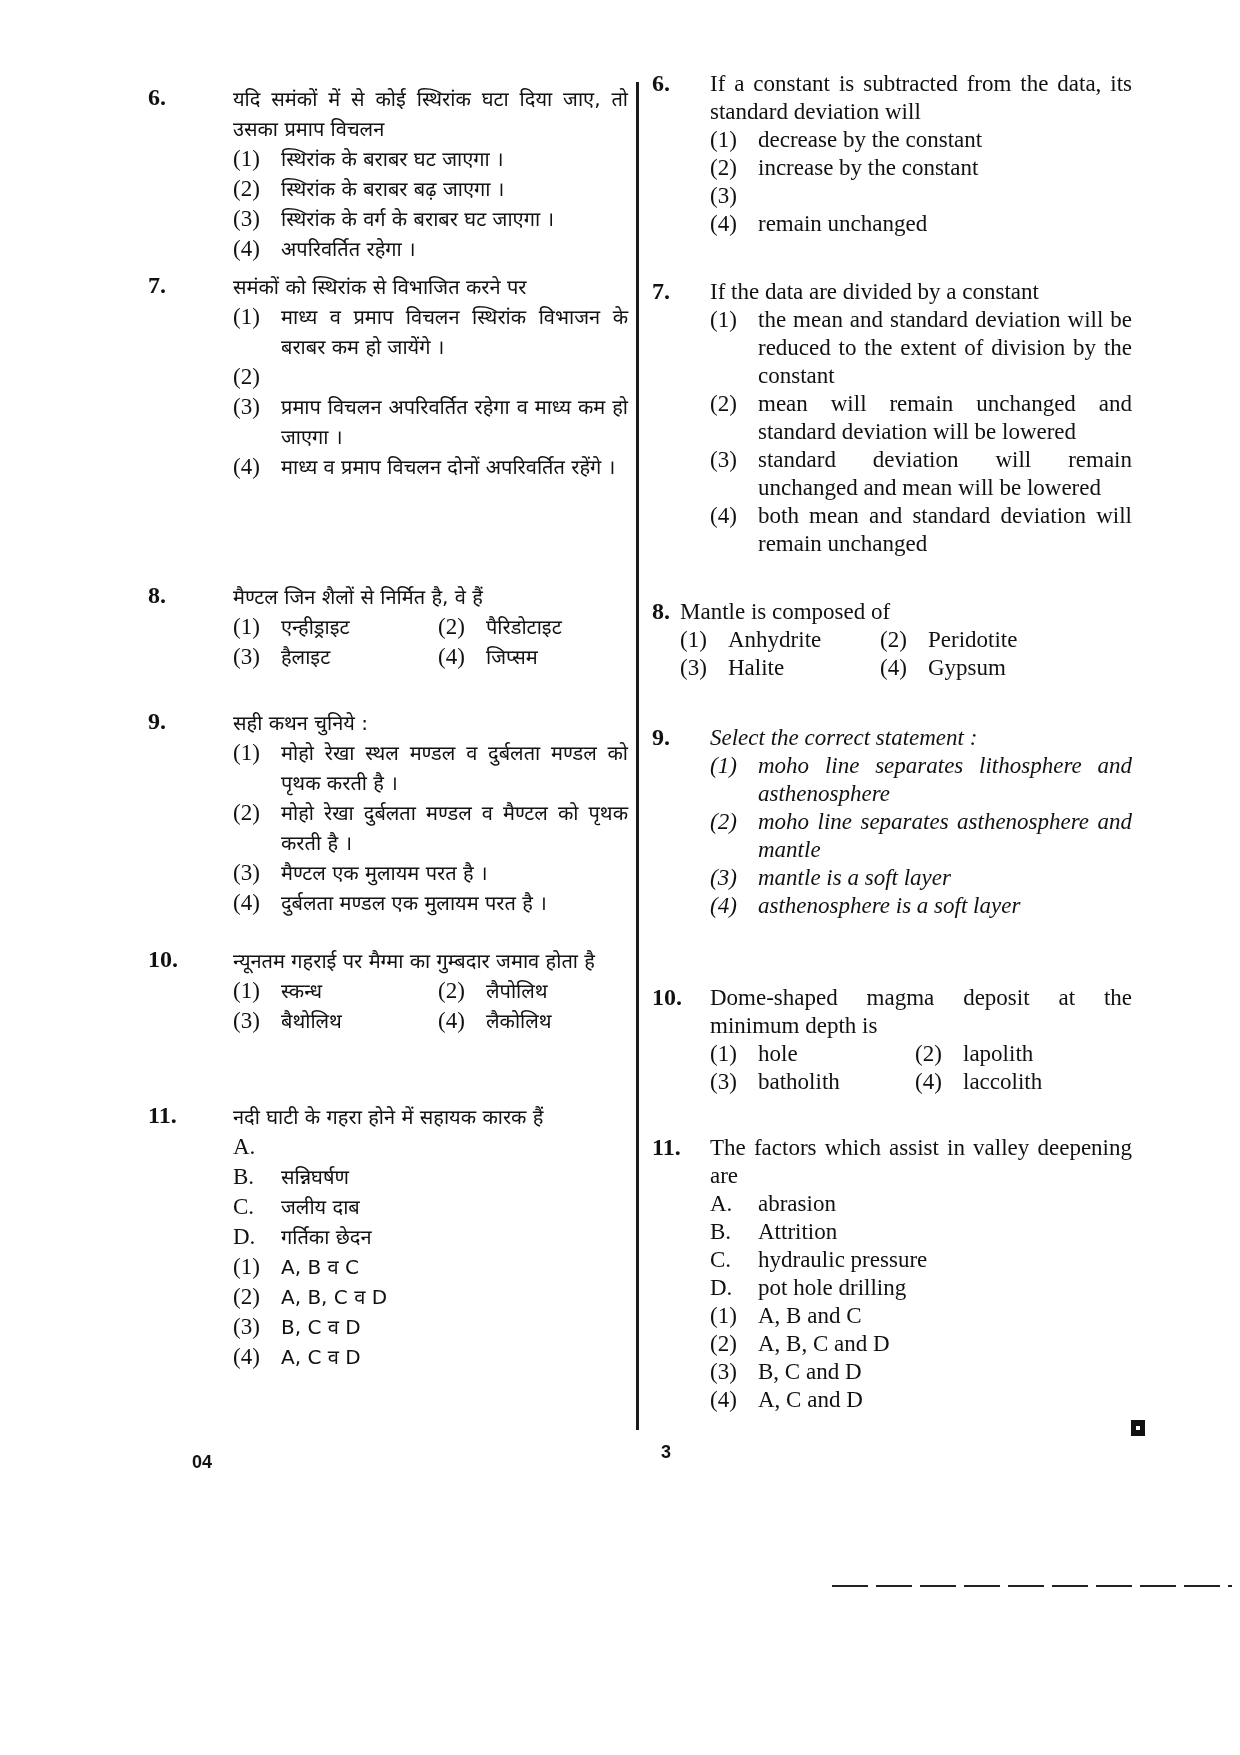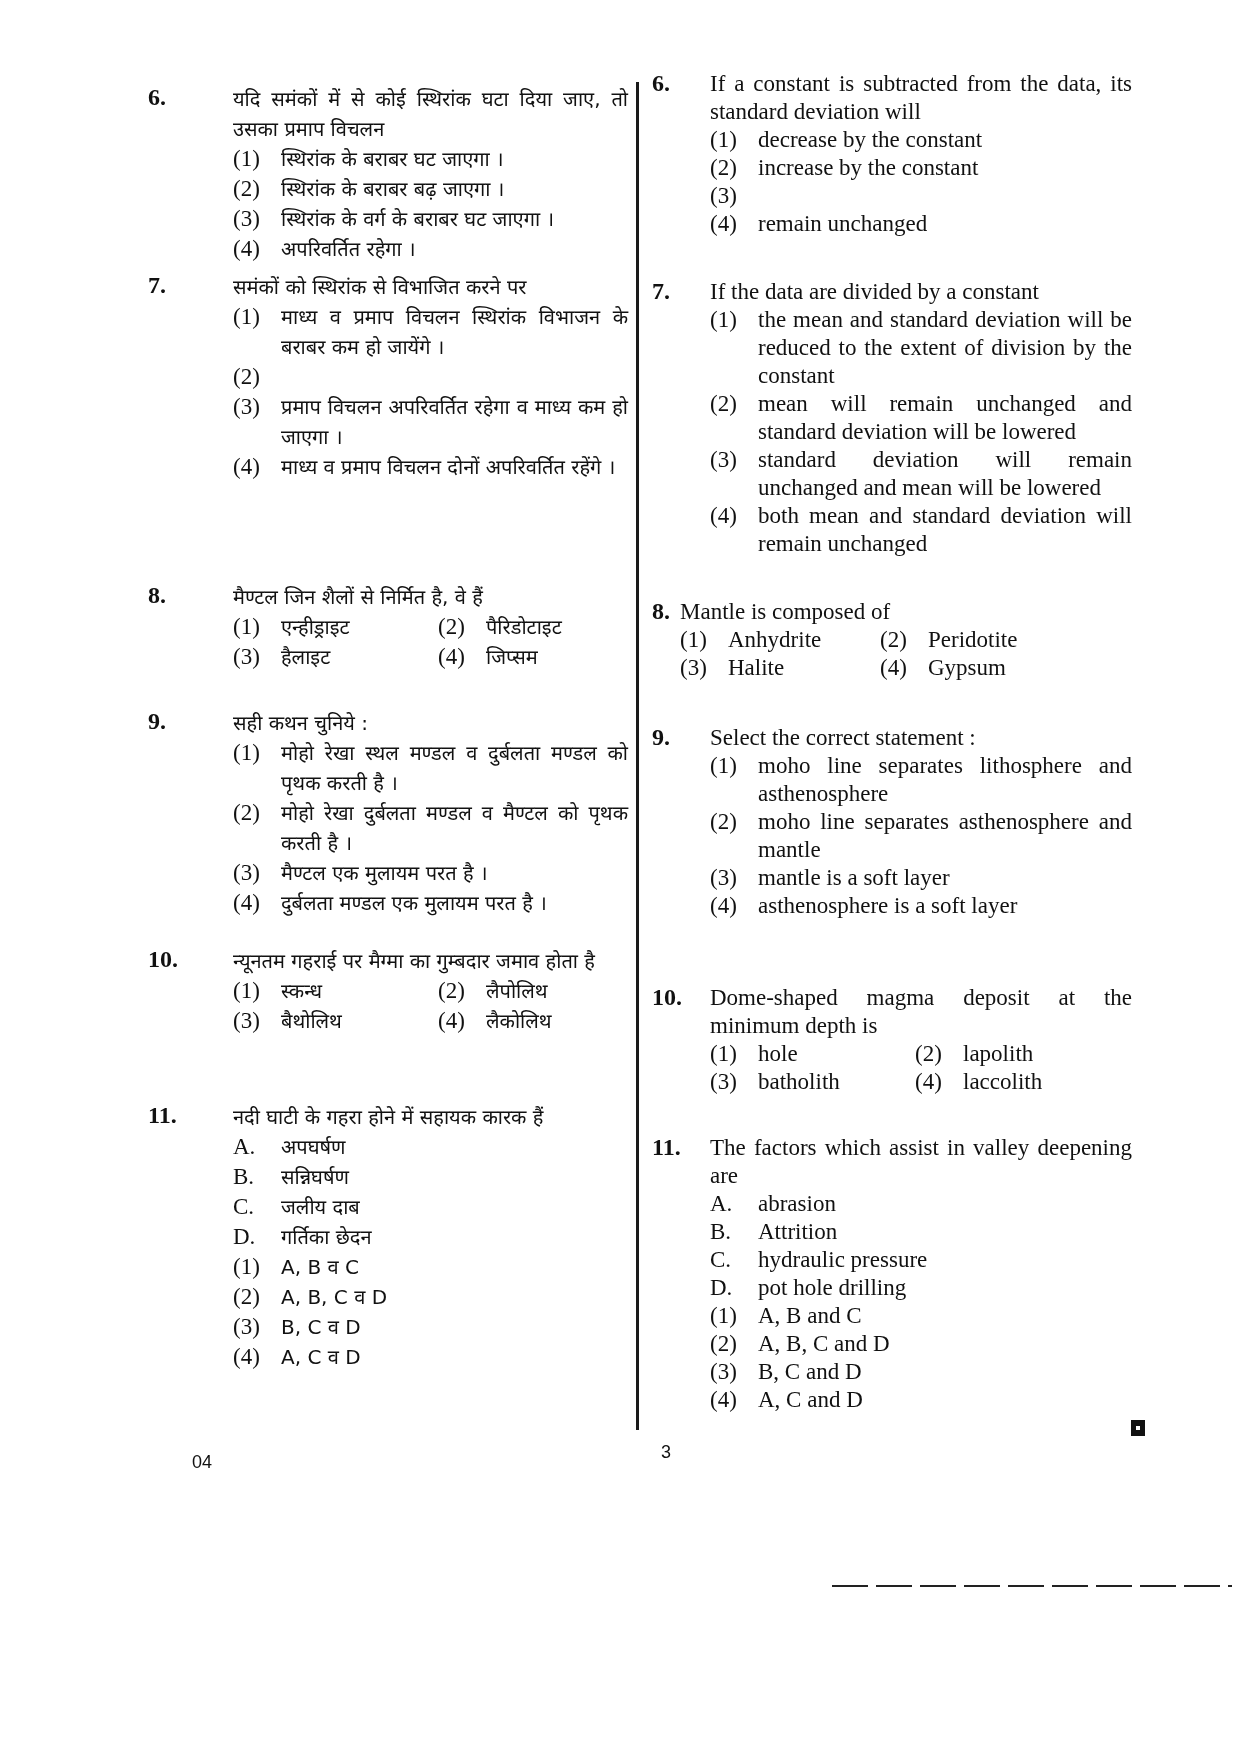--- a/index.html
+++ b/index.html
@@ -21,21 +21,21 @@
     position: absolute; left: 0; top: 0; font-weight: bold; font-size: 24px;
   }
   .qbody { margin-left: 85px; }
   .stem { font-size: 23px; line-height: 28px; text-align: justify; }
   .opt { display: flex; font-size: 23px; line-height: 28px; }
   .opt .onum { width: 48px; flex: 0 0 48px; }
   .opt .otext { flex: 1; text-align: justify; }
   .grid2 { display: grid; grid-template-columns: 205px 200px; }
   .hi .stem, .hi .opt { font-family: "DejaVu Sans", sans-serif; font-size: 20px; line-height: 30px; }
   .hi .opt .onum { font-family: "Liberation Serif", serif; font-size: 23px; }
-  .page-no { position: absolute; font-family: "Liberation Sans", sans-serif; font-weight: normal; font-size: 18px; }
+  .page-no { position: absolute; font-family: "Liberation Sans", sans-serif; font-weight: bold; font-size: 18px; }
   .marker {
     position: absolute; left: 1131px; top: 1420px; width: 14px; height: 16px;
     background: #111; box-sizing: border-box; border: 4px solid #111;
   }
   .marker::after { content: ""; position: absolute; left: 1px; top: 2px; width: 4px; height: 4px; background: #fff; }
   .dash-line {
     position: absolute; top: 1585px; left: 832px; width: 400px; height: 2px;
     background: repeating-linear-gradient(90deg, #222 0 36px, transparent 36px 44px);
   }
 </style>
@@ -165,21 +165,20 @@
         </div>
       </div>
     </div>
 
     <div class="q">
       <span class="qnum">11.</span>
       <div class="qbody">
         <div class="stem">नदी घाटी के गहरा होने में सहायक कारक हैं</div>
         <div class="opt">
             <span class="onum">A.</span>
-            <span class="otext">अपघर्षण</span>
           </div>
         <div class="opt">
             <span class="onum">B.</span>
             <span class="otext">सन्निघर्षण</span>
           </div>
         <div class="opt">
             <span class="onum">C.</span>
             <span class="otext">जलीय दाब</span>
           </div>
         <div class="opt">
@@ -273,21 +272,21 @@
           <div class="opt">
               <span class="onum">(4)</span>
               <span class="otext">Gypsum</span>
             </div>
         </div>
       </div>
     </div>
 
     <div class="q" style="height:260px;">
       <span class="qnum">9.</span>
-      <div class="qbody" style="margin-left:58px;">
+      <div class="qbody" style="margin-left:58px;font-style:italic;">
         <div class="stem">Select the correct statement :</div>
         <div class="opt">
             <span class="onum">(1)</span>
             <span class="otext">moho line separates lithosphere and asthenosphere</span>
           </div>
         <div class="opt">
             <span class="onum">(2)</span>
             <span class="otext">moho line separates asthenosphere and mantle</span>
           </div>
         <div class="opt">

